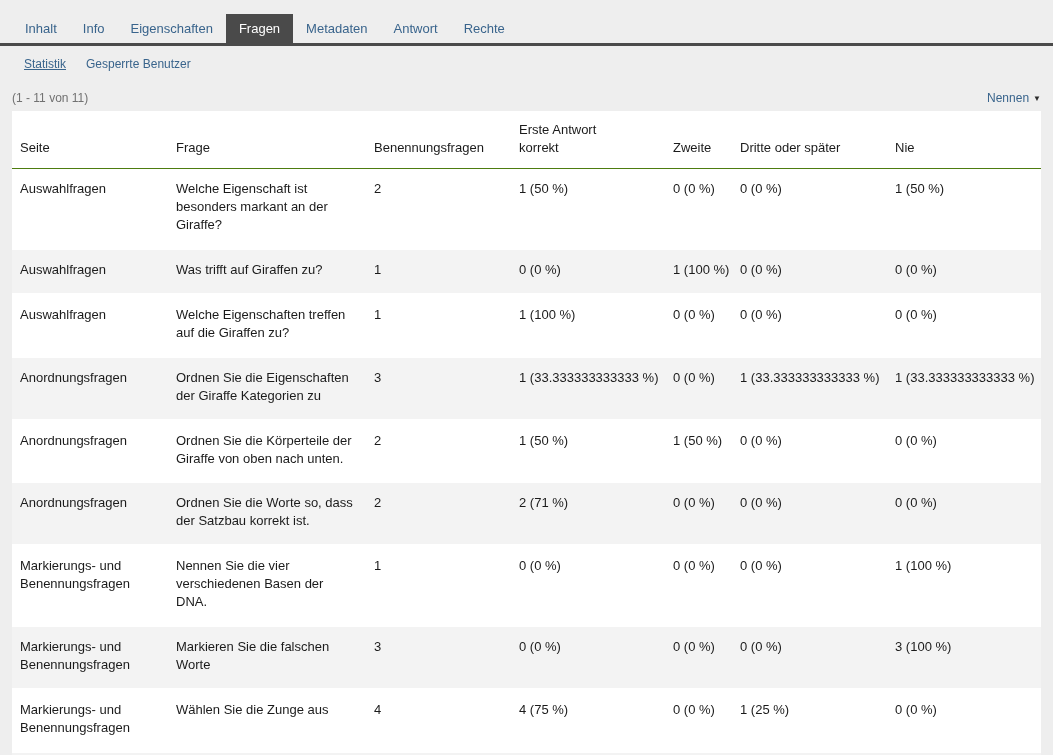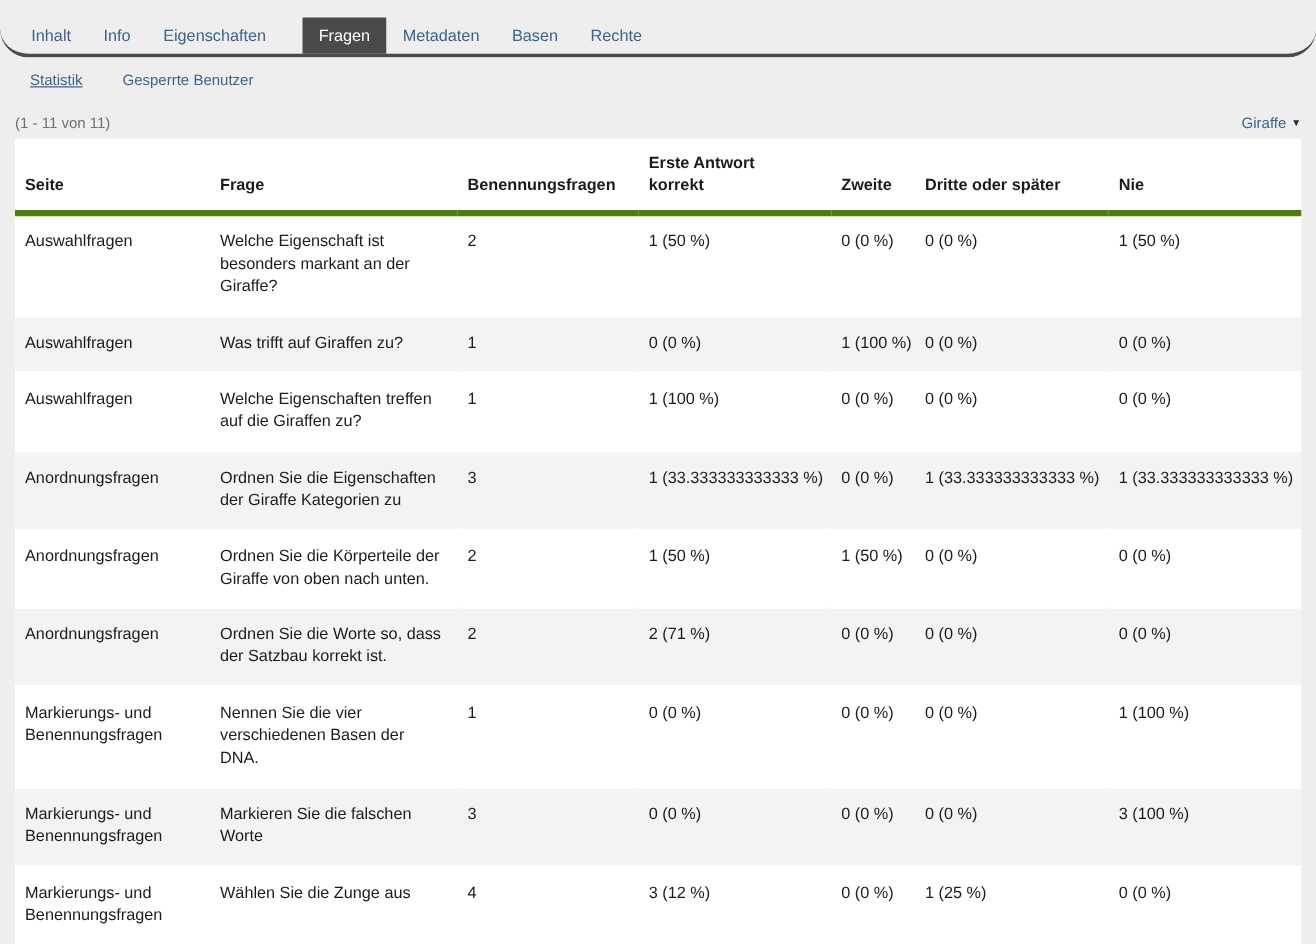--- a/index.html
+++ b/index.html
@@ -10,40 +10,39 @@
     color: #1b1b1b;
     min-height: 755px;
     overflow-x: hidden;
   }
   
   .tabbar {
     display: flex;
     align-items: stretch;
     padding: 14px 12px 0 12px;
     border-bottom: 3px solid #4a4a4a;
-    border-radius: 23px;
   }
   .tab {
     font-size: 13px;
     color: #39648c;
     padding: 7px 13px;
     display: flex;
     align-items: center;
     gap: 7px;
     cursor: pointer;
     text-decoration: none;
     white-space: nowrap;
   }
-  .tab.active { background: #4a4a4a; color: #ffffff; margin-left: 16px; }
+  .tab.active { background: #4a4a4a; color: #ffffff; }
   .chevron { font-weight: bold; font-size: 13px; }
   
   .subtabs {
     padding: 11px 12px 4px 24px;
     display: flex;
-    gap: 32px;
+    gap: 20px;
   }
   .subtab {
     font-size: 12px;
     color: #39648c;
     text-decoration: none;
     cursor: pointer;
     white-space: nowrap;
   }
   .subtab.active { text-decoration: underline; }
   
@@ -59,25 +58,25 @@
   
   .table-wrap { margin: 0 12px; }
   table {
     width: 100%;
     border-collapse: collapse;
     table-layout: fixed;
     background: #ffffff;
     font-size: 13px;
   }
   thead th {
-    font-weight: bold;
+    font-weight: normal;
     text-align: left;
     vertical-align: bottom;
     padding: 10px 8px 12px 8px;
-    border-bottom: 5px solid #4d7c0f;
+    border-bottom: 1px solid #4d7c0f;
     color: #1b1b1b;
     line-height: 1.35;
   }
   .hdr-3 { display: inline-block; max-width: 100px; }
   tbody td {
     padding: 11px 8px 14px 8px;
     vertical-align: top;
     line-height: 1.38;
   }
   tbody tr:nth-child(even) { background: #f3f3f3; }
@@ -99,35 +98,35 @@
       <a class="tab">
         <span>Eigenschaften</span>
       </a>
       <a class="tab active">
         <span>Fragen</span>
       </a>
       <a class="tab">
         <span>Metadaten</span>
       </a>
       <a class="tab">
-        <span>Basen</span>
+        <span>Antwort</span>
       </a>
       <a class="tab">
         <span>Rechte</span>
       </a>
     </nav>
 
   <div class="subtabs">
       <a class="subtab active">Statistik</a>
       <a class="subtab">Gesperrte Benutzer</a>
     </div>
 
   <div class="controls">
     <span class="count">(1 - 11 von 11)</span>
-    <a class="rows-select"><span>Giraffe</span><span class="caret">▼</span></a>
+    <a class="rows-select"><span>Nennen</span><span class="caret">▼</span></a>
   </div>
 
   <div class="table-wrap">
     <table>
       <colgroup>
         <col style="width:156px">
         <col style="width:198px">
         <col style="width:145px">
         <col style="width:154px">
         <col style="width:67px">
@@ -215,21 +214,21 @@
             <td class="num">3</td>
             <td class="num">0 (0 %)</td>
             <td class="num">0 (0 %)</td>
             <td class="num">0 (0 %)</td>
             <td class="num">3 (100 %)</td>
           </tr>
           <tr>
             <td>Markierungs- und Benennungsfragen</td>
             <td>Wählen Sie die Zunge aus</td>
             <td class="num">4</td>
-            <td class="num">3 (12 %)</td>
+            <td class="num">4 (75 %)</td>
             <td class="num">0 (0 %)</td>
             <td class="num">1 (25 %)</td>
             <td class="num">0 (0 %)</td>
           </tr>
           <tr>
             <td>Lückentexte</td>
             <td>Füllen Sie die Lücken korrekt</td>
             <td class="num">3</td>
             <td class="num">0 (0 %)</td>
             <td class="num">0 (0 %)</td>

